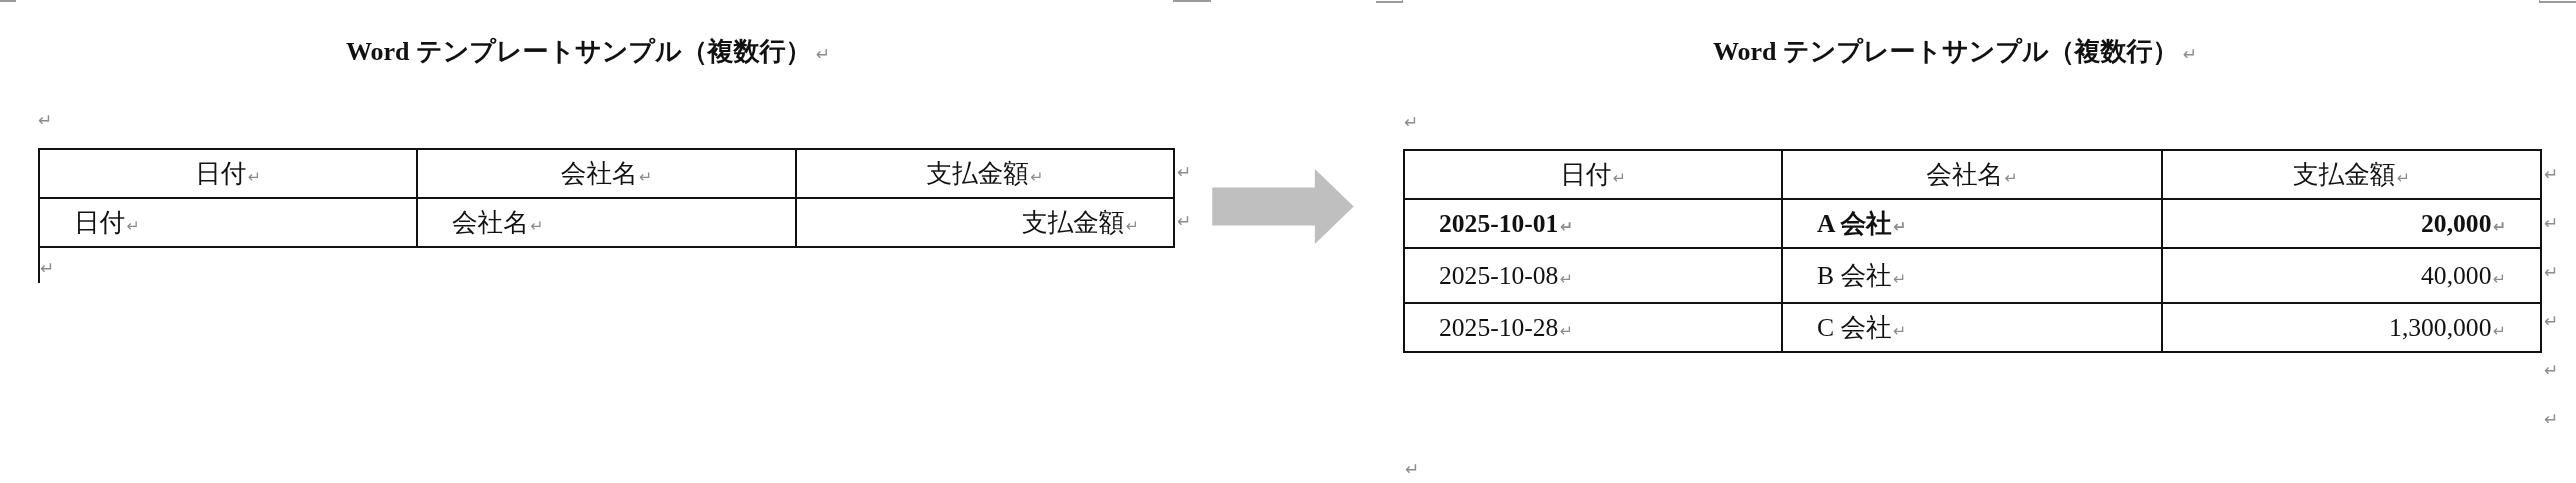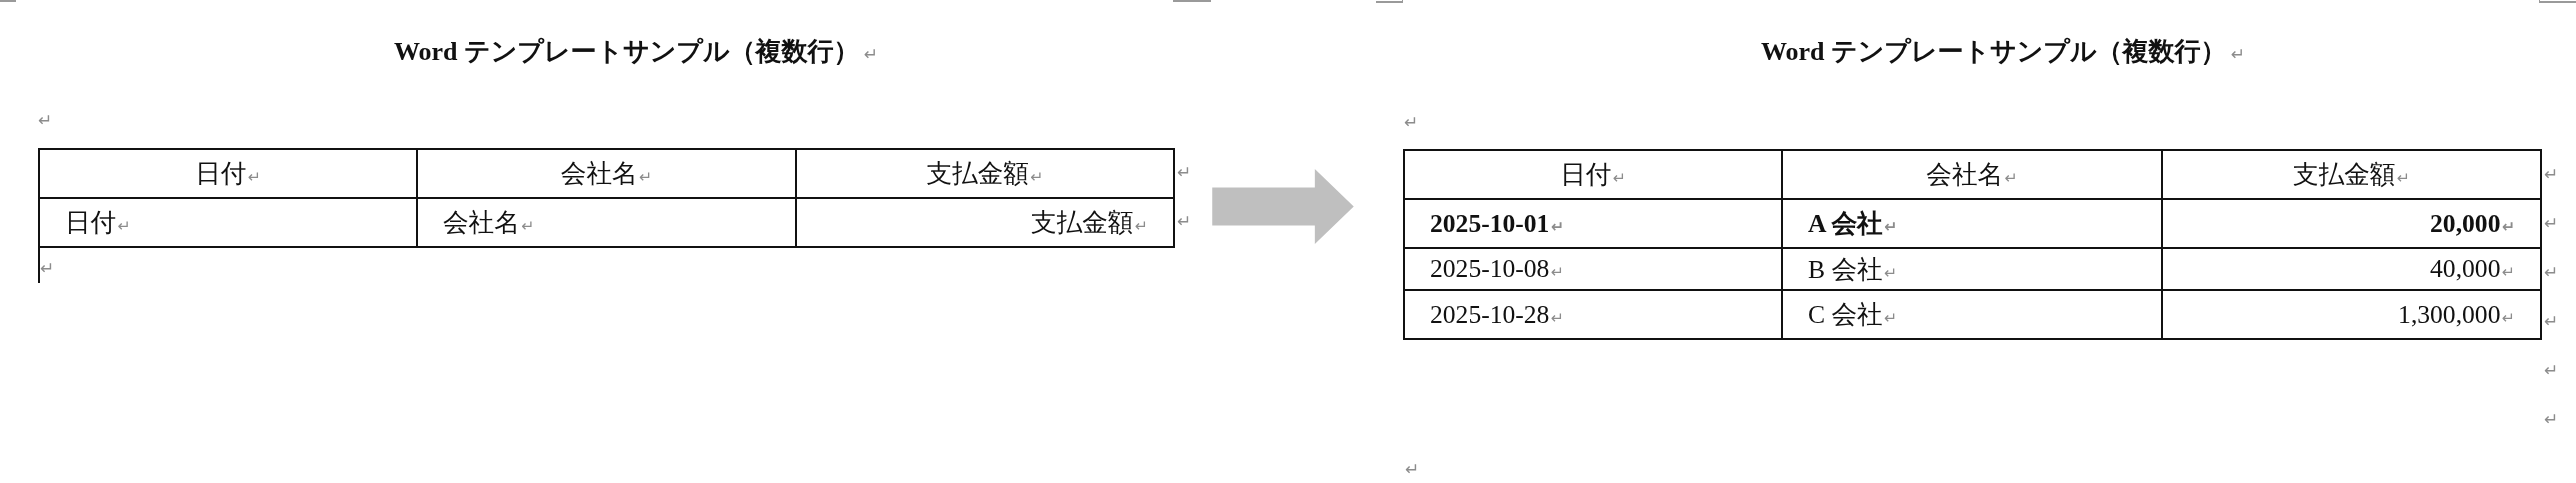--- a/index.html
+++ b/index.html
@@ -1,24 +1,24 @@
 <!DOCTYPE html>
 <html style="font-size:11.4px"><head>
 <meta charset="utf-8">
 <style>
   html, body { margin:0; padding:0; background:#ffffff; }
   body { width:2576px; height:483px; position:relative; overflow:hidden;
          font-family:"DejaVu Serif","Liberation Serif",serif; color:#111; }
   .crop { position:absolute; background:#9a9a9a; }
   .title { position:absolute; top:33px; height:37px; line-height:37px; font-size:26px;
-           font-weight:bold; white-space:nowrap; font-family:"Liberation Serif","DejaVu Serif",serif;margin-left:48px; }
+           font-weight:bold; white-space:nowrap; font-family:"Liberation Serif","DejaVu Serif",serif; }
   .mark { color:#8c8c8c; font-weight:normal; font-family:"DejaVu Sans",sans-serif; font-size:17px; margin-left:4.3px; }
   .pil { position:absolute; color:#8c8c8c; font-family:"DejaVu Sans",sans-serif; font-size:17px; line-height:17px; }
   table.doc { position:absolute; border-collapse:collapse; table-layout:fixed; }
-  table.doc td { border:2.1px solid #111; padding:0 25px; font-size:25.6px; white-space:nowrap;
+  table.doc td { border:2.1px solid #111; padding:0 34px; font-size:25.6px; white-space:nowrap;
                  font-family:"Liberation Serif","DejaVu Serif",serif; overflow:visible; }
   table.doc td .cm { color:#8c8c8c; font-family:"DejaVu Sans",sans-serif; font-size:15.7px; margin-left:1.4px; }
   td.c { text-align:center; }
   td.l { text-align:left; }
   td.r { text-align:right; }
   .rowmark { position:absolute; color:#8c8c8c; font-family:"DejaVu Sans",sans-serif; font-size:17px; }
   .cursor { position:absolute; background:#111; width:2.1px; }
   .arrow { position:absolute; left:1212px; top:169px; width:142px; height:75px; }
 </style>
 </head>
@@ -85,21 +85,21 @@
         <tr style="height:49px;">
       <td class="c"><span>日付</span><span class="cm">↵</span></td>
       <td class="c"><span>会社名</span><span class="cm">↵</span></td>
       <td class="c"><span>支払金額</span><span class="cm">↵</span></td>
     </tr>
     <tr style="height:49px;font-weight:bold;">
       <td class="l"><span>2025-10-01</span><span class="cm">↵</span></td>
       <td class="l"><span>A 会社</span><span class="cm">↵</span></td>
       <td class="r"><span>20,000</span><span class="cm">↵</span></td>
     </tr>
-    <tr style="height:42px;margin-left:16px;">
+    <tr style="height:55px;margin-left:16px;">
       <td class="l"><span>2025-10-08</span><span class="cm">↵</span></td>
       <td class="l"><span>B 会社</span><span class="cm">↵</span></td>
       <td class="r"><span>40,000</span><span class="cm">↵</span></td>
     </tr>
     <tr style="height:49px;">
       <td class="l"><span>2025-10-28</span><span class="cm">↵</span></td>
       <td class="l"><span>C 会社</span><span class="cm">↵</span></td>
       <td class="r"><span>1,300,000</span><span class="cm">↵</span></td>
     </tr>
   </tbody>

